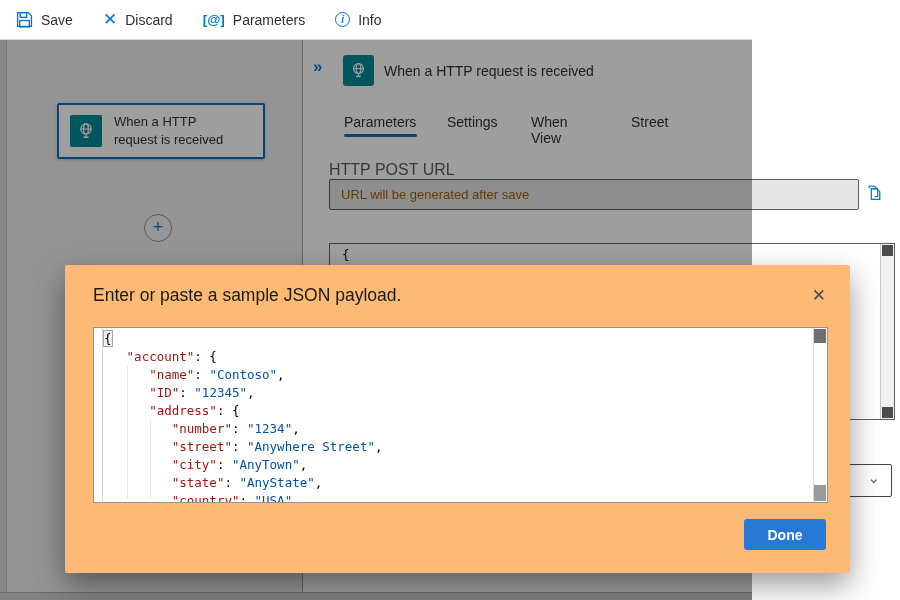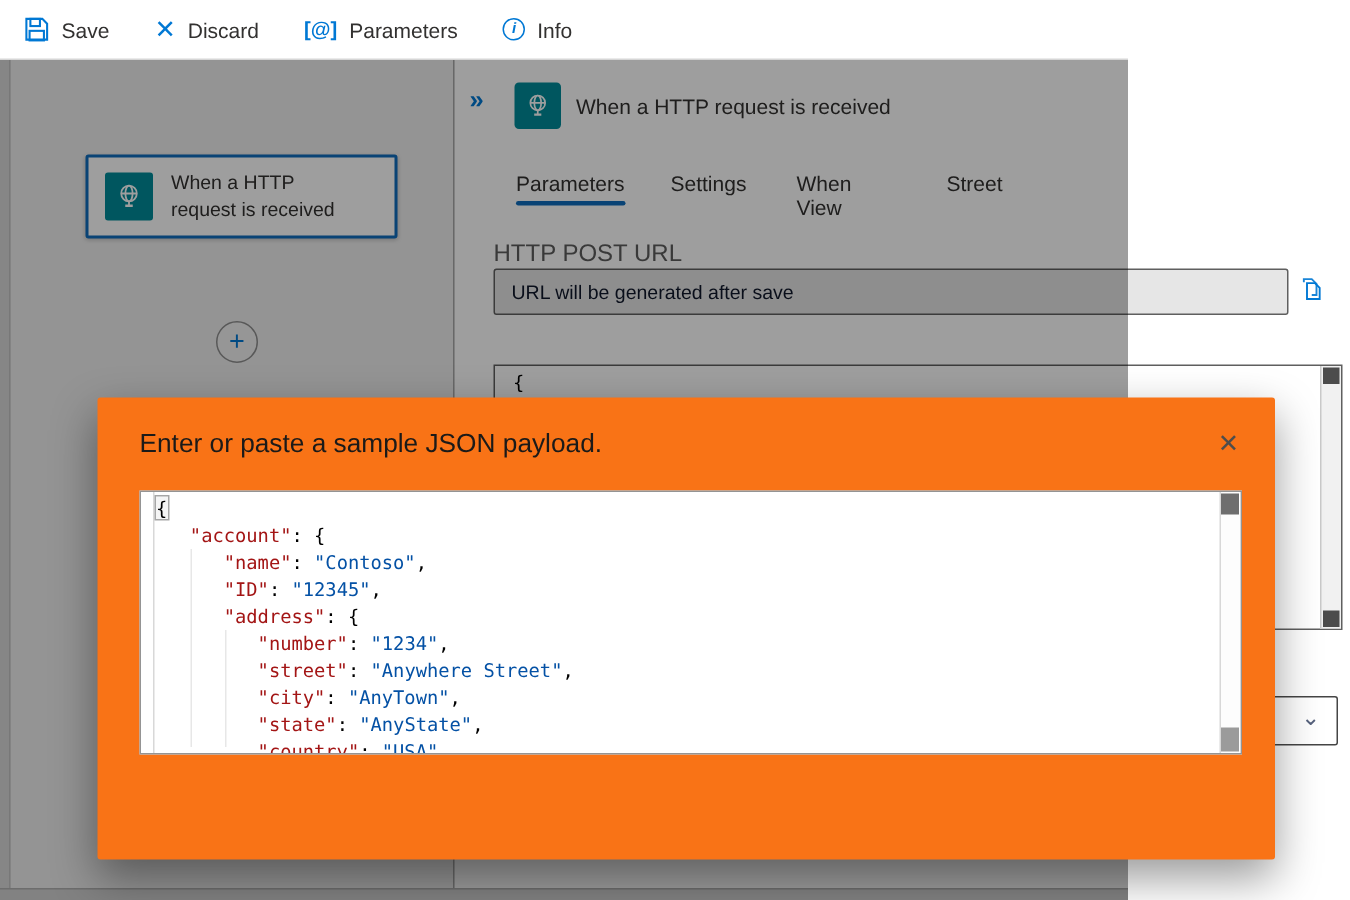--- a/index.html
+++ b/index.html
@@ -54,21 +54,21 @@
   .tab { font-size:14px; color:#323130; padding:4px 0 10px; cursor:pointer; }
   .tab + .tab { margin-left:30px; }
   .tab.t1 { width:73px; } .tab.t2 { width:54px; } .tab.t3 { width:70px; }
   .tab-underline { position:absolute; left:40px; top:94px; width:73px; height:3px;
                    background:#0f6cbd; border-radius:2px; }
 
   .fld-label { position:absolute; left:25px; font-size:16px; color:#5c5c5c; }
   .url-label { top:121px; }
   .url-input { position:absolute; left:25px; top:139px; width:530px; height:31px;
                background:#e6e6e6; border:1px solid #5f5f5f; border-radius:2px;
-               font-size:13px; color:#0f172a; line-height:29px; padding-left:11px; }
+               font-size:13px; color:#a16207; line-height:29px; padding-left:11px; }
   .copy-ic { position:absolute; left:561px; top:144px; cursor:pointer; }
 
   .schema-label { top:180px; }
   .schema-box { position:absolute; left:25px; top:203px; width:566px; height:177px;
                 background:#fff; border:1px solid #5f5f5f; }
   .schema-box pre { font-family:"DejaVu Sans Mono", monospace; font-size:12.5px;
                     padding:3px 0 0 12px; color:#000; }
   .schema-sb { position:absolute; right:0; top:0; bottom:0; width:14px;
                background:#f1f1f1; border-left:1px solid #c9c9c9; }
   .sb-block { position:absolute; right:1px; width:11px; height:11px; background:#4c4c4c; }
@@ -79,21 +79,21 @@
   .param-dropdown .chev { position:absolute; right:11px; top:4px; font-size:15px;
                           color:#57627d; }
 
   .bottom-strip { position:absolute; left:0; bottom:0; width:100%; height:8px;
                   background:#d2d2d2; border-top:1px solid #b0b0b0; }
 
   
   .dim { position:absolute; inset:0; background:rgba(0,0,0,0.38); z-index:5; }
 
   .modal { position:absolute; left:65px; top:225px; width:785px; height:308px;
-           background:#f97316; z-index:10; box-shadow:0 12px 30px rgba(0,0,0,.4);
+           background:#fdba74; z-index:10; box-shadow:0 12px 30px rgba(0,0,0,.4);
            border-radius:2px; }
   .modal-title { position:absolute; left:28px; top:20px; font-size:17.5px;
                  color:#1b1a19; font-weight:500; }
   .modal-close { position:absolute; right:20px; top:18px; font-size:17px;
                  color:#4f4d4b; cursor:pointer; padding:2px 4px; }
 
   .editor { position:absolute; left:28px; top:62px; width:735px; height:176px;
             border:1px solid #949494; background:#fff; overflow:hidden; }
   .editor-rail { position:absolute; left:8px; top:0; bottom:0; width:1px; background:#d8d8d8; }
   .indent-guide { position:absolute; width:1px; background:#e7e7e7; }
@@ -231,16 +231,17 @@
             <div class="code-line"><span class="p">         </span><span class="k">"city"</span><span class="p">: </span><span class="v">"AnyTown"</span><span class="p">,</span></div>
             <div class="code-line"><span class="p">         </span><span class="k">"state"</span><span class="p">: </span><span class="v">"AnyState"</span><span class="p">,</span></div>
             <div class="code-line"><span class="p">         </span><span class="k">"country"</span><span class="p">: </span><span class="v">"USA"</span><span class="p">,</span></div>
           </div>
         <div class="editor-sb">
           <div class="esb-thumb"></div>
           <div class="esb-bottom"></div>
         </div>
       </div>
 
+      <button class="done-btn">Done</button>
     </div>
 
   </div>
 </div>
 
 </body></html>

